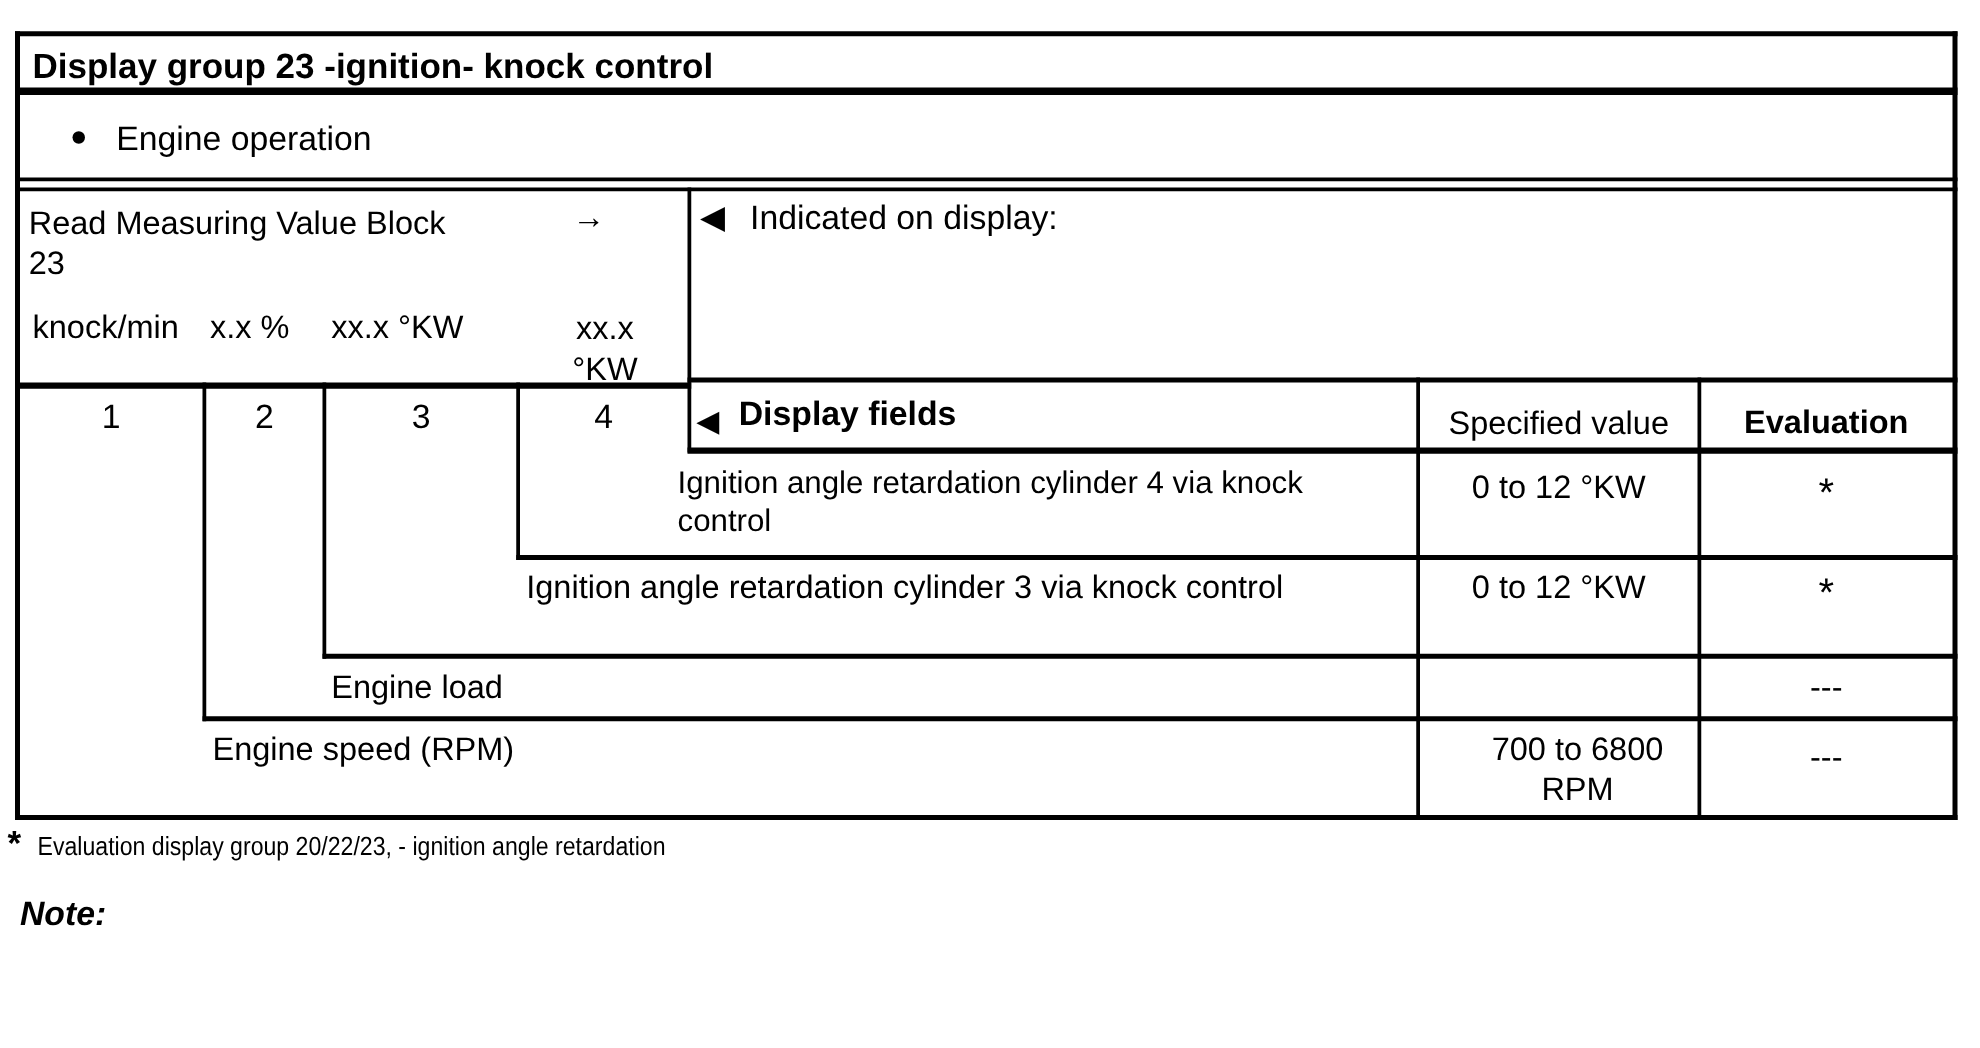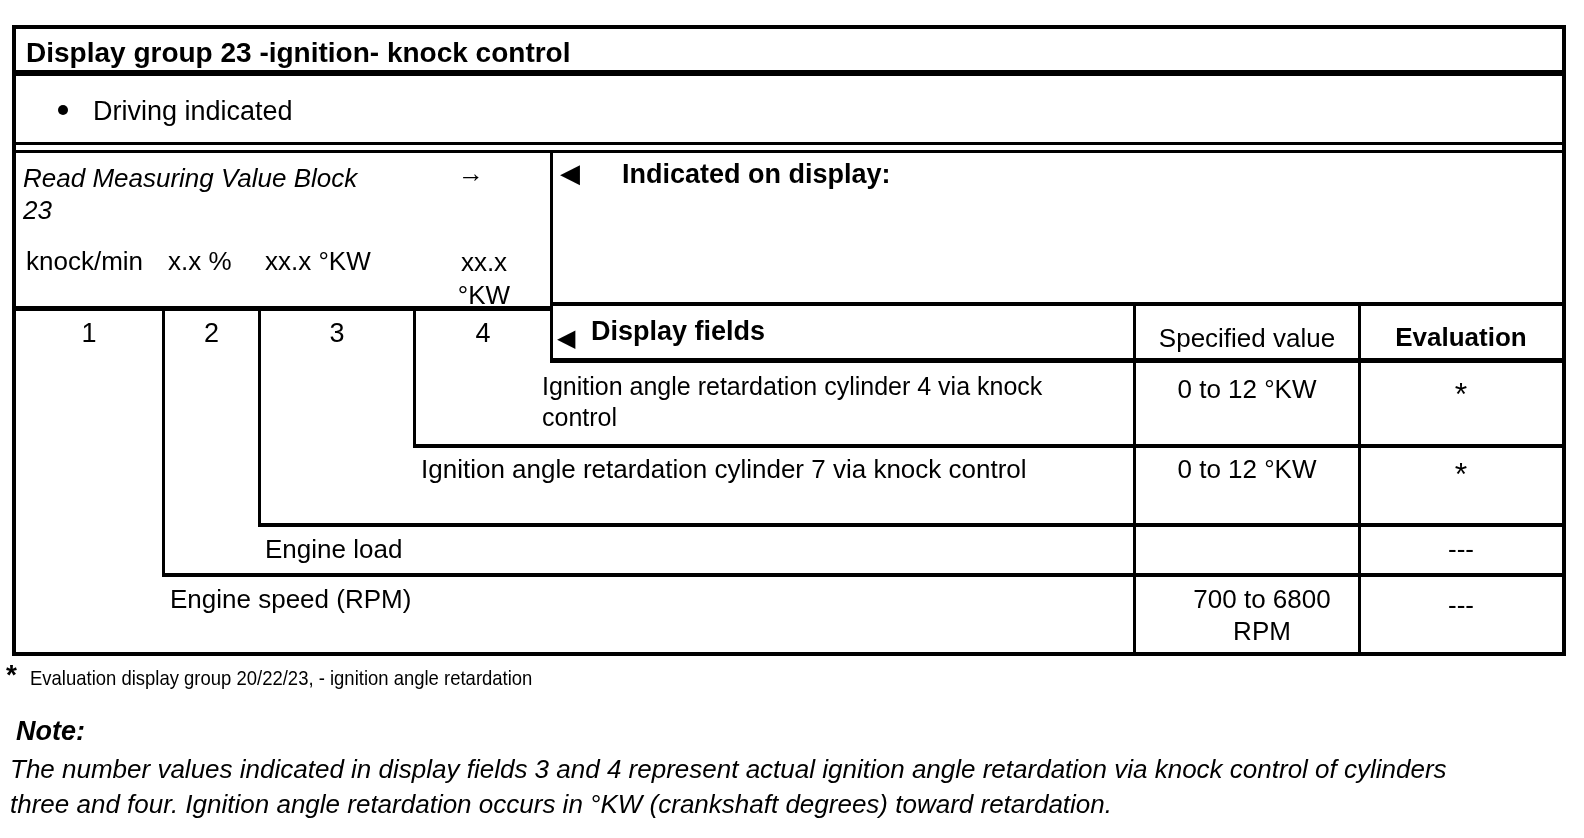--- a/index.html
+++ b/index.html
@@ -47,61 +47,59 @@
   <div class="ln" style="left:550px;top:150px;width:3px;height:212px;"></div>
   <div class="ln" style="left:162px;top:306px;width:3px;height:271px;"></div>
   <div class="ln" style="left:258px;top:306px;width:3px;height:221px;"></div>
   <div class="ln" style="left:413px;top:306px;width:3px;height:142px;"></div>
   <div class="ln" style="left:1133px;top:302px;width:3px;height:354px;"></div>
   <div class="ln" style="left:1358px;top:302px;width:3px;height:354px;"></div>
 
   <div class="t fs28 b" style="left:26px;top:36px;">Display group 23 -ignition- knock control</div>
 
   <div class="dot" style="left:58px;top:105px;"></div>
-  <div class="t fs27" style="left:93px;top:96px;">Driving indicated</div>
+  <div class="t fs27" style="left:93px;top:96px;">Engine operation</div>
 
-  <div class="t fs26 pre" style="left:23px;top:162px;line-height:32px;font-style:italic;">Read Measuring Value Block
+  <div class="t fs26 pre" style="left:23px;top:162px;line-height:32px;">Read Measuring Value Block
 23</div>
   <span class="t fs26" style="left:458px;top:158px;">→</span>
   <div class="t fs26" style="left:26px;top:246px;">knock/min</div>
   <div class="t fs26" style="left:168px;top:246px;">x.x %</div>
   <div class="t fs26" style="left:265px;top:246px;">xx.x °KW</div>
   <div class="t fs26 pre ctr" style="left:428px;top:246px;width:112px;line-height:33px;text-align:center;">xx.x
 °KW</div>
 
   <span class="t fs26" style="left:560px;top:158px;">◀</span>
-  <div class="t fs27" style="left:622px;top:159px;font-weight:bold;">Indicated on display:</div>
+  <div class="t fs27" style="left:600px;top:159px;">Indicated on display:</div>
 
   <div class="t fs27 ctr" style="left:16px;top:318px;width:146px;">1</div>
   <div class="t fs27 ctr" style="left:165px;top:318px;width:93px;">2</div>
   <div class="t fs27 ctr" style="left:261px;top:318px;width:152px;">3</div>
   <div class="t fs27 ctr" style="left:416px;top:318px;width:134px;">4</div>
 
   <span class="t fs24" style="left:557px;top:324px;">◀</span>
   <div class="t fs27" style="left:591px;top:316px;font-weight:bold;">Display fields</div>
   <div class="t fs26 b ctr" style="left:1361px;top:322px;width:200px;">Evaluation</div>
   <div class="t fs26 ctr" style="left:1136px;top:323px;width:222px;">Specified value</div>
 
   <div class="t fs25 pre" style="left:542px;top:371px;line-height:31px;white-space:pre-line;">Ignition angle retardation cylinder 4 via knock
 control</div>
   <div class="t fs26 ctr" style="left:1136px;top:374px;width:222px;">0 to 12 °KW</div>
   <div class="t fs32 ctr" style="left:1361px;top:376px;width:200px;">*</div>
 
-  <div class="t fs26" style="left:421px;top:454px;">Ignition angle retardation cylinder 7 via knock control</div>
+  <div class="t fs26" style="left:421px;top:454px;">Ignition angle retardation cylinder 3 via knock control</div>
   <div class="t fs26 ctr" style="left:1136px;top:454px;width:222px;">0 to 12 °KW</div>
   <div class="t fs32 ctr" style="left:1361px;top:456px;width:200px;">*</div>
 
   <div class="t fs26" style="left:265px;top:534px;">Engine load</div>
   <div class="t fs26 ctr" style="left:1361px;top:534px;width:200px;">---</div>
 
   <div class="t fs26" style="left:170px;top:584px;">Engine speed (RPM)</div>
   <div class="t fs26 pre ctr" style="left:1136px;top:583px;width:252px;line-height:32px;">700 to 6800
 RPM</div>
   <div class="t fs26 ctr" style="left:1361px;top:590px;width:200px;">---</div>
 
   <span class="t fs28 b" style="left:6px;top:658px;">*</span>
   <div class="t cond" style="left:30px;top:666px;">Evaluation display group 20/22/23, - ignition angle retardation</div>
 
   <div class="t fs27 b i" style="left:16px;top:716px;">Note:</div>
-  <div class="t fs26 i pre" style="left:10px;top:752px;width:1566px;line-height:35px;white-space:pre-line;">The number values indicated in display fields 3 and 4 represent actual ignition angle retardation via knock control of cylinders
-three and four. Ignition angle retardation occurs in °KW (crankshaft degrees) toward retardation.</div>
 
 </div>
 
 </body></html>

